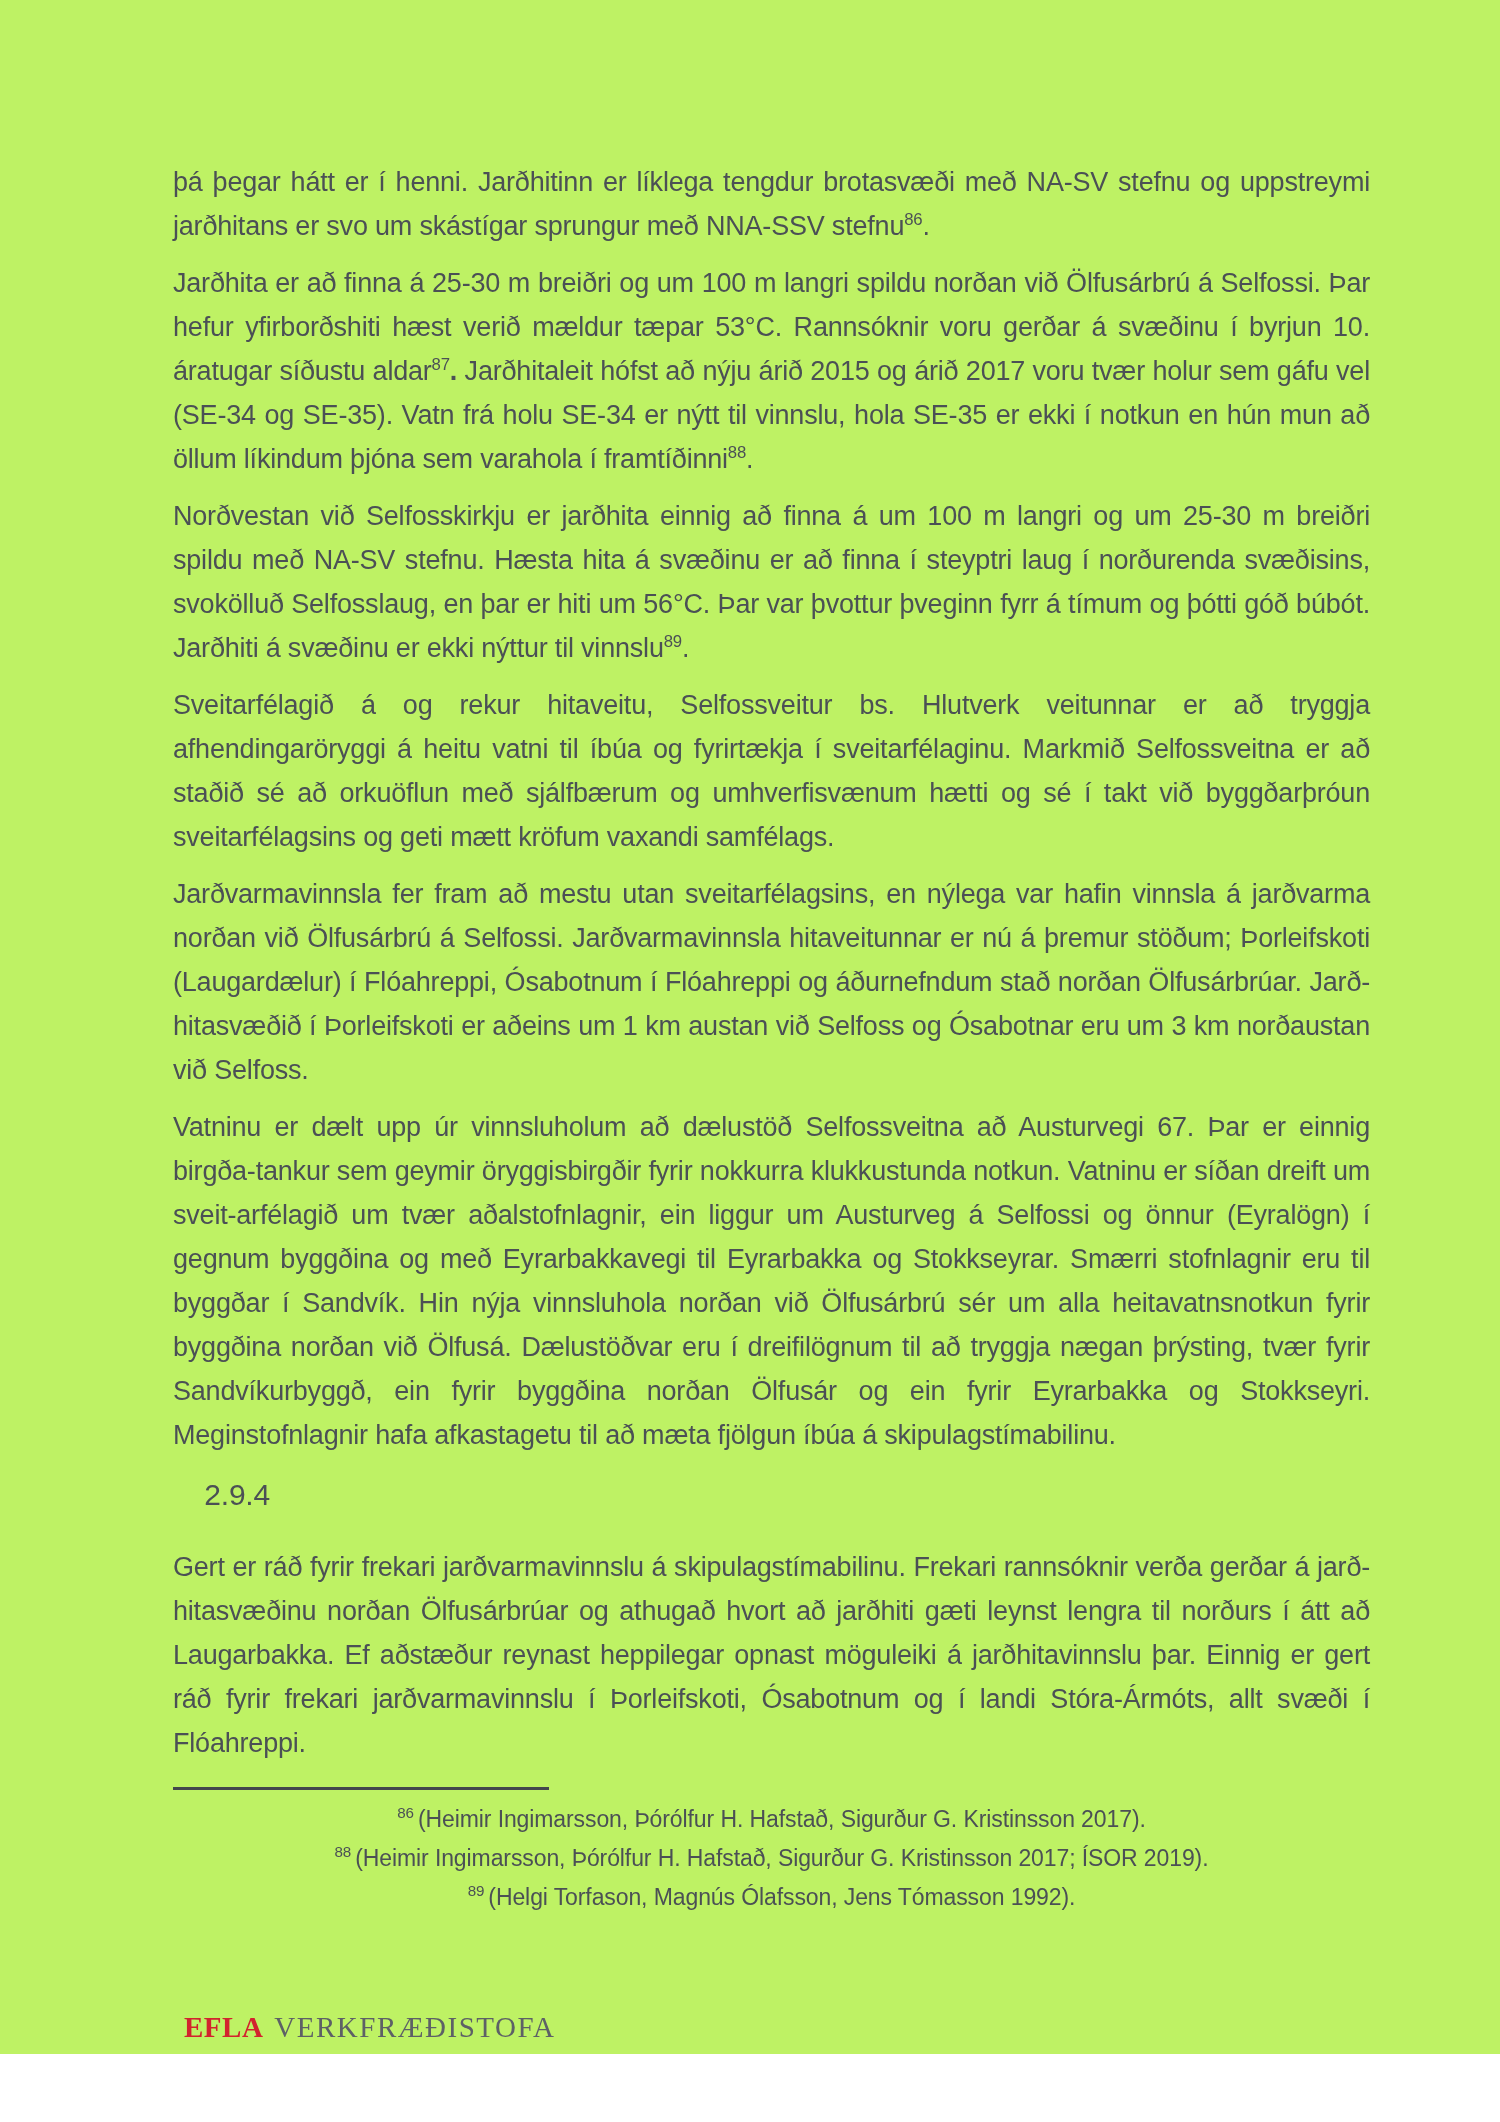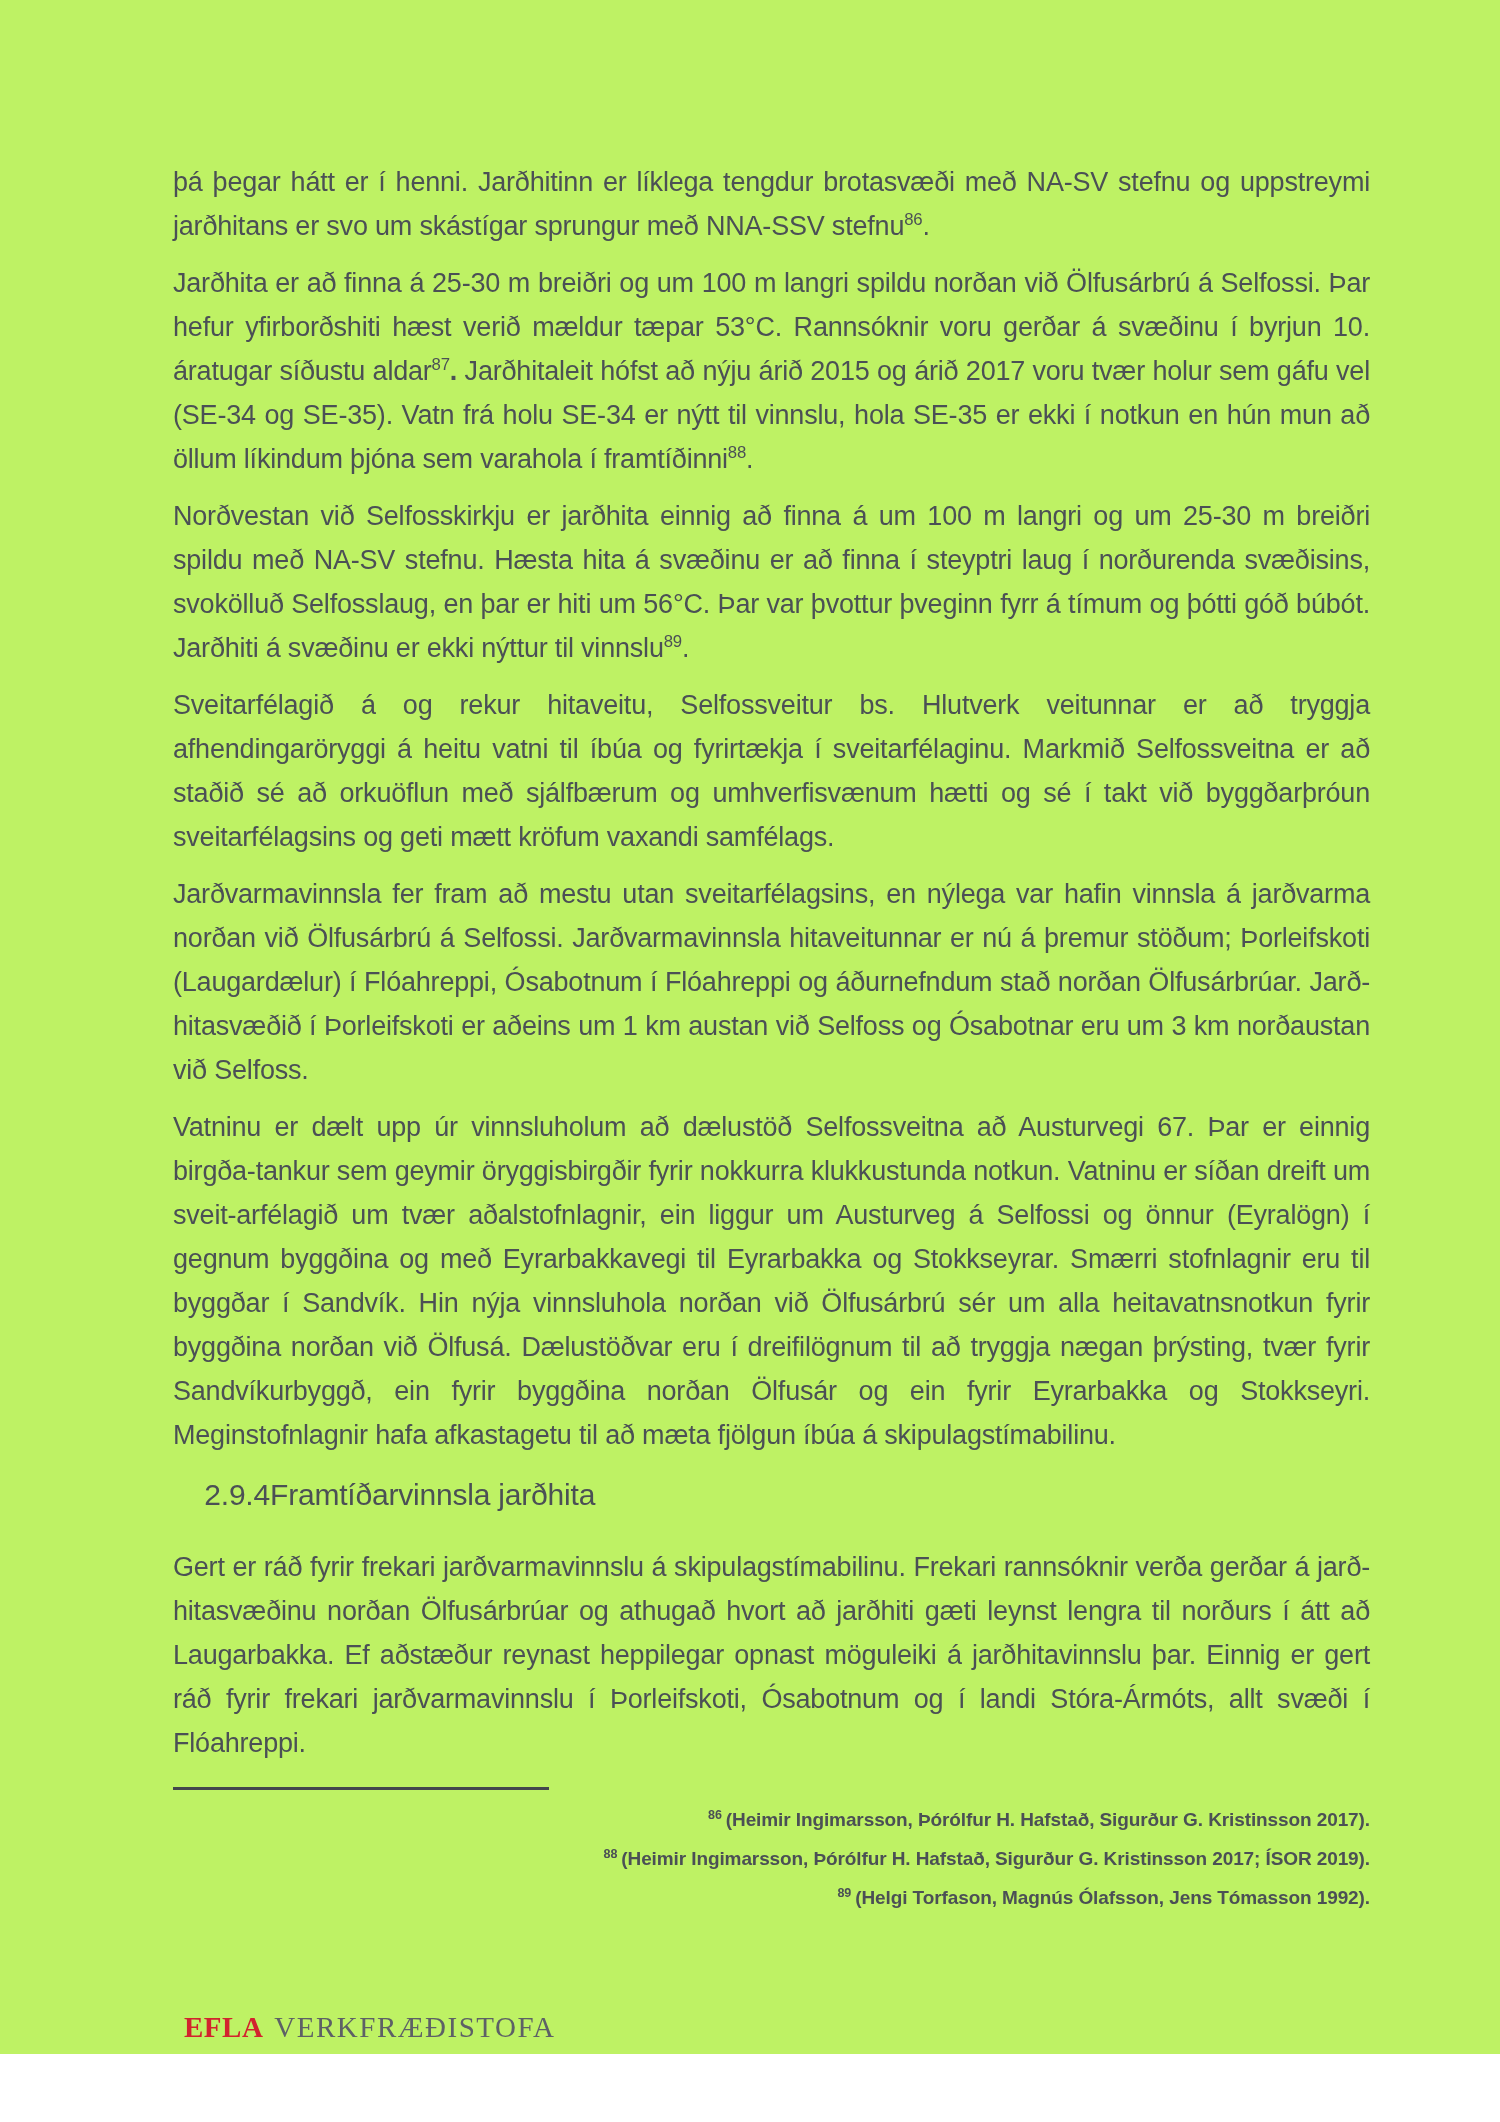--- a/index.html
+++ b/index.html
@@ -49,26 +49,25 @@
     min-width:97px;
     text-align:right;
   }
   .footnote-sep{
     width:376px;
     height:0;
     border-top:3px solid var(--sep);
     margin:22px 0 10px 0;
   }
   .footnote{
-    font-size:19px;
+    font-size:23px;
     line-height:39px;
     letter-spacing:-0.1px;
     margin:0;
-    text-align:right;
-    font-weight:bold;
+    text-align:center;
   }
   .footnote sup{
     font-size:0.66em;
     line-height:0;
     vertical-align:super;
     margin-right:4px;
   }
   .page-footer{
     position:absolute;
     left:184px;
@@ -101,21 +100,20 @@
         <p class="body-para"><span>þá þegar hátt er í henni. Jarðhitinn er líklega tengdur brotasvæði með NA-SV stefnu og uppstreymi jarðhitans er svo um skástígar sprungur með NNA-SSV stefnu</span><sup>86</sup><span>.</span></p>
         <p class="body-para"><span>Jarðhita er að finna á 25-30 m breiðri og um 100 m langri spildu norðan við Ölfusárbrú á Selfossi. Þar hefur yfirborðshiti hæst verið mældur tæpar 53°C. Rannsóknir voru gerðar á svæðinu í byrjun 10. áratugar síðustu aldar</span><sup>87</sup><b>. </b><span>Jarðhitaleit hófst að nýju árið 2015 og árið 2017 voru tvær holur sem gáfu vel (SE-34 og SE-35). Vatn frá holu SE-34 er nýtt til vinnslu, hola SE-35 er ekki í notkun en hún mun að öllum líkindum þjóna sem varahola í framtíðinni</span><sup>88</sup><span>.</span></p>
         <p class="body-para"><span>Norðvestan við Selfosskirkju er jarðhita einnig að finna  á um 100 m langri og um 25-30 m breiðri spildu með NA-SV stefnu. Hæsta hita á svæðinu er að finna í steyptri laug í norðurenda svæðisins, svokölluð Selfosslaug, en þar er hiti um 56°C. Þar var þvottur þveginn fyrr á tímum og þótti góð búbót. Jarðhiti á svæðinu er ekki nýttur til vinnslu</span><sup>89</sup><span>.</span></p>
         <p class="body-para"><span>Sveitarfélagið á og rekur hitaveitu, Selfossveitur bs. Hlutverk veitunnar er að tryggja afhendingaröryggi á heitu vatni til íbúa og fyrirtækja í sveitarfélaginu. Markmið Selfossveitna er að staðið sé að orkuöflun með sjálfbærum og umhverfisvænum hætti og sé í takt við byggðarþróun sveitarfélagsins og geti mætt kröfum vaxandi samfélags.</span></p>
         <p class="body-para"><span>Jarðvarmavinnsla fer fram að mestu utan sveitarfélagsins, en nýlega var hafin vinnsla á jarðvarma norðan við Ölfusárbrú á Selfossi. Jarðvarmavinnsla hitaveitunnar er nú á þremur stöðum; Þorleifskoti (Laugardælur) í Flóahreppi, Ósabotnum í Flóahreppi og áðurnefndum stað norðan Ölfusárbrúar. Jarð-hitasvæðið í Þorleifskoti er aðeins um 1 km austan við Selfoss og Ósabotnar eru um 3 km norðaustan við Selfoss.</span></p>
         <p class="body-para"><span>Vatninu er dælt upp úr vinnsluholum að dælustöð Selfossveitna að Austurvegi 67. Þar er einnig birgða-tankur sem geymir öryggisbirgðir fyrir nokkurra klukkustunda notkun. Vatninu er síðan dreift um sveit-arfélagið um tvær aðalstofnlagnir, ein liggur um Austurveg á Selfossi og önnur (Eyralögn) í gegnum byggðina og með Eyrarbakkavegi til Eyrarbakka og Stokkseyrar. Smærri stofnlagnir eru til byggðar í Sandvík. Hin nýja vinnsluhola norðan við Ölfusárbrú sér um alla heitavatnsnotkun fyrir byggðina norðan við Ölfusá. Dælustöðvar eru í dreifilögnum til að tryggja nægan þrýsting, tvær fyrir Sandvíkurbyggð, ein fyrir byggðina norðan Ölfusár og ein fyrir Eyrarbakka og Stokkseyri. Meginstofnlagnir hafa afkastagetu til að mæta fjölgun íbúa á skipulagstímabilinu.</span></p>
       </div>
 
     <h2 class="section-heading">
       <span class="h-num">2.9.4</span>
-      <span class="h-title">Framtíðarvinnsla jarðhita</span>
     </h2>
 
     <div id="paras-after">
         <p class="body-para"><span>Gert er ráð fyrir frekari jarðvarmavinnslu á skipulagstímabilinu. Frekari rannsóknir verða gerðar á jarð-hitasvæðinu norðan Ölfusárbrúar og athugað hvort að jarðhiti gæti leynst lengra til norðurs í átt að Laugarbakka. Ef aðstæður reynast heppilegar opnast möguleiki á jarðhitavinnslu þar. Einnig er gert ráð fyrir frekari jarðvarmavinnslu í Þorleifskoti, Ósabotnum og í landi Stóra-Ármóts, allt svæði í Flóahreppi.</span></p>
       </div>
 
     <div class="footnote-sep"></div>
 
     <div id="footnotes">
         <p class="footnote"><sup>86</sup><span>(Heimir Ingimarsson, Þórólfur H. Hafstað, Sigurður G. Kristinsson 2017).</span></p>

